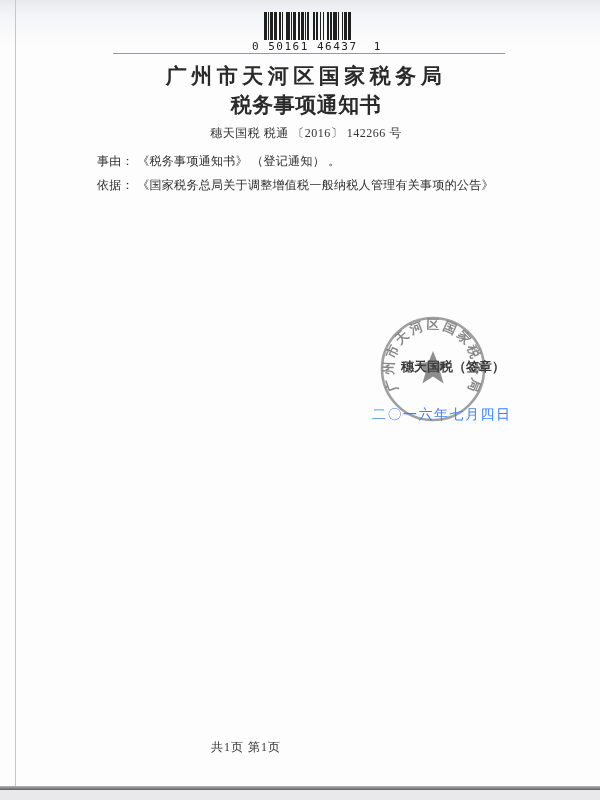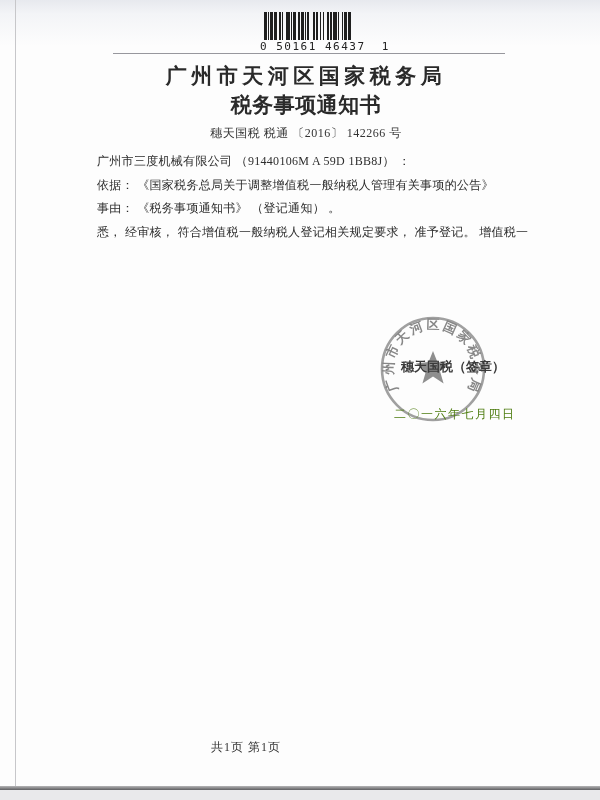--- a/index.html
+++ b/index.html
@@ -18,41 +18,41 @@
     background:linear-gradient(180deg,#b5b5b7,#5f5f62);}
   .bottom-light{position:absolute;left:0;top:790px;width:600px;height:10px;background:#e9e9eb;}
 
   
   .barcode{position:absolute;left:250px;top:12px;width:120px;}
   .bars{display:flex;width:88px;height:28px;margin-left:14px;}
   .bars span{height:100%;}
   .bars span.b{background:#1f1f1f;}
   .bars span.g{background:transparent;}
   .digits{margin-top:0;font-family:"DejaVu Sans Mono", monospace;
-    font-size:11px;color:#222;letter-spacing:1.5px;white-space:pre;text-align:left;margin-left:10px;}
+    font-size:11px;color:#222;letter-spacing:1.5px;white-space:pre;text-align:left;margin-left:2px;}
 
   .rule{position:absolute;left:113px;top:53px;width:392px;height:1px;background:#97979d;}
 
   
   .org{position:absolute;left:0;top:62px;width:612px;text-align:center;
     font-size:21px;font-weight:700;color:#2a2a2a;letter-spacing:4.5px;}
   .doctitle{position:absolute;left:0;top:91px;width:612px;text-align:center;
     font-size:21px;font-weight:700;color:#2a2a2a;letter-spacing:0.5px;}
   .docnum{position:absolute;left:0;top:125px;width:612px;text-align:center;
     font-size:12px;color:#333;letter-spacing:0.5px;}
 
   
   .docbody{position:absolute;left:97px;top:150px;width:440px;}
   .bline{font-size:12px;line-height:23.6px;color:#2d2d2d;letter-spacing:0.3px;white-space:nowrap;}
 
   
   .seal{position:absolute;left:377px;top:313px;width:112px;height:112px;opacity:.92;}
   .seal-label{position:absolute;left:401px;top:358px;font-size:13px;font-weight:700;
     color:#3a3a3a;letter-spacing:0px;white-space:nowrap;z-index:3;}
-  .doc-date{position:absolute;left:394px;top:406px;font-size:12px;color:#4d7c0f;
+  .doc-date{position:absolute;left:372px;top:406px;font-size:14px;color:#3b82f6;
     letter-spacing:1.5px;white-space:nowrap;z-index:3;}
 
   .footer{position:absolute;left:0;top:739px;width:492px;text-align:center;
     font-size:12px;color:#333;letter-spacing:1px;}
 </style>
 </head>
 <body>
 
 <div class="page">
 
@@ -113,24 +113,22 @@
     <div class="digits">0 50161 46437  1</div>
   </div>
 
   <div class="rule"></div>
 
   <div class="org">广州市天河区国家税务局</div>
   <div class="doctitle">税务事项通知书</div>
   <div class="docnum">穗天国税 税通 〔2016〕 142266 号</div>
 
   <div class="docbody">
-    <div class="bline">广州市三度机械有限公司 （91440106M A 59D 1BB8J） ：</div>
+    <div class="bline">事由： 《税务事项通知书》 （登记通知） 。</div>
     <div class="bline">依据： 《国家税务总局关于调整增值税一般纳税人管理有关事项的公告》</div>
-    <div class="bline">事由： 《税务事项通知书》 （登记通知） 。</div>
-    <div class="bline">悉， 经审核， 符合增值税一般纳税人登记相关规定要求， 准予登记。 增值税一</div>
   </div>
 
   <div class="seal">
     <svg viewBox="0 0 112 112" width="112" height="112">
       <circle cx="56" cy="56" r="51" fill="none" stroke="#8d8d8d" stroke-width="2.6" opacity="0.9"></circle>
       <path id="sealArc" d="M 27.7,84.3 A 40,40 0 1 1 84.3,84.3" fill="none" stroke="none"></path>
       <text font-size="13" fill="#7d7d7d" letter-spacing="2.5" font-family="Liberation Serif, serif" font-weight="700">
         <textPath href="#sealArc" startOffset="10">广州市天河区国家税务局</textPath>
       </text>
       <polygon fill="#6f6f6f" opacity="0.85" points="56,38 60.4,49 73.1,50.4 63,58.3 66.6,70.6 56,63.4 45.4,70.6 49,58.3 38.9,50.4 51.6,49"></polygon>

